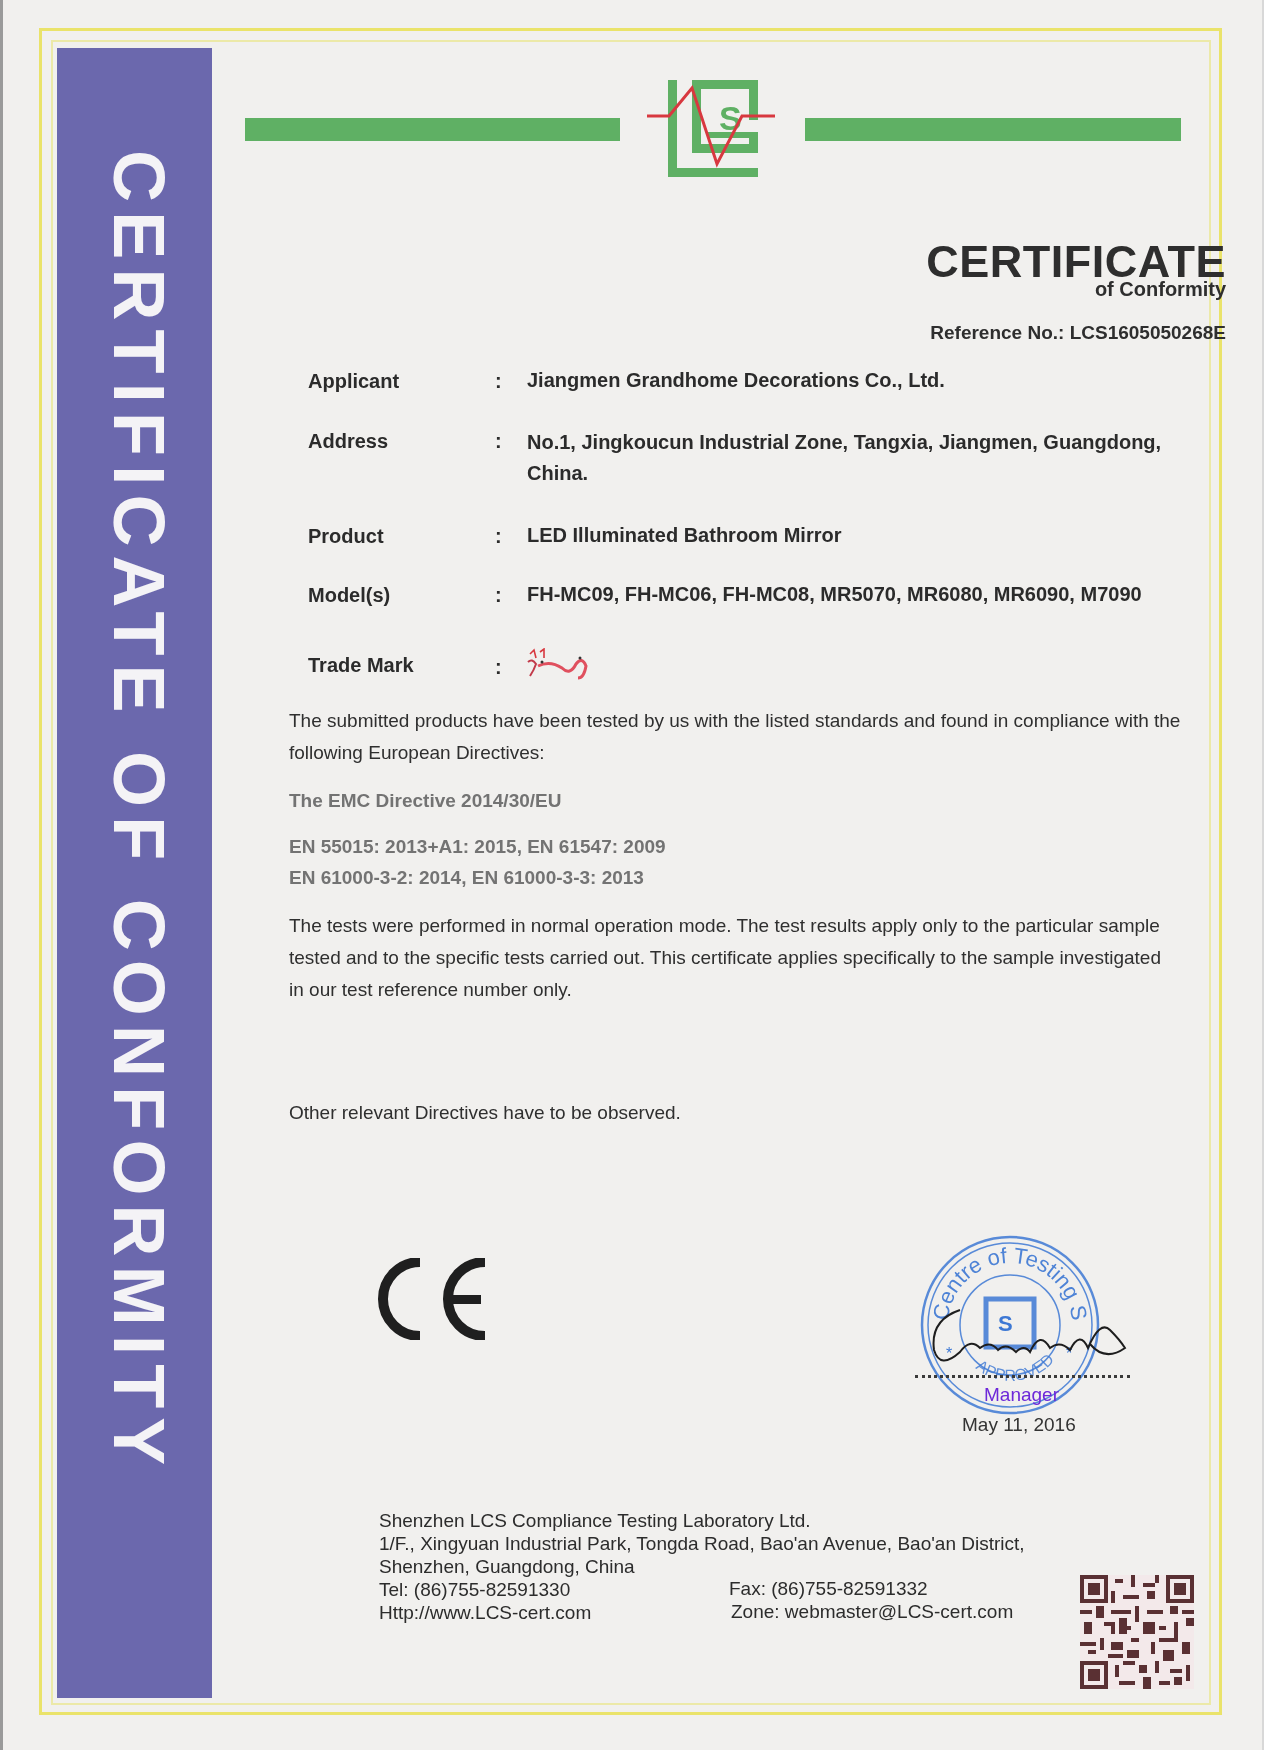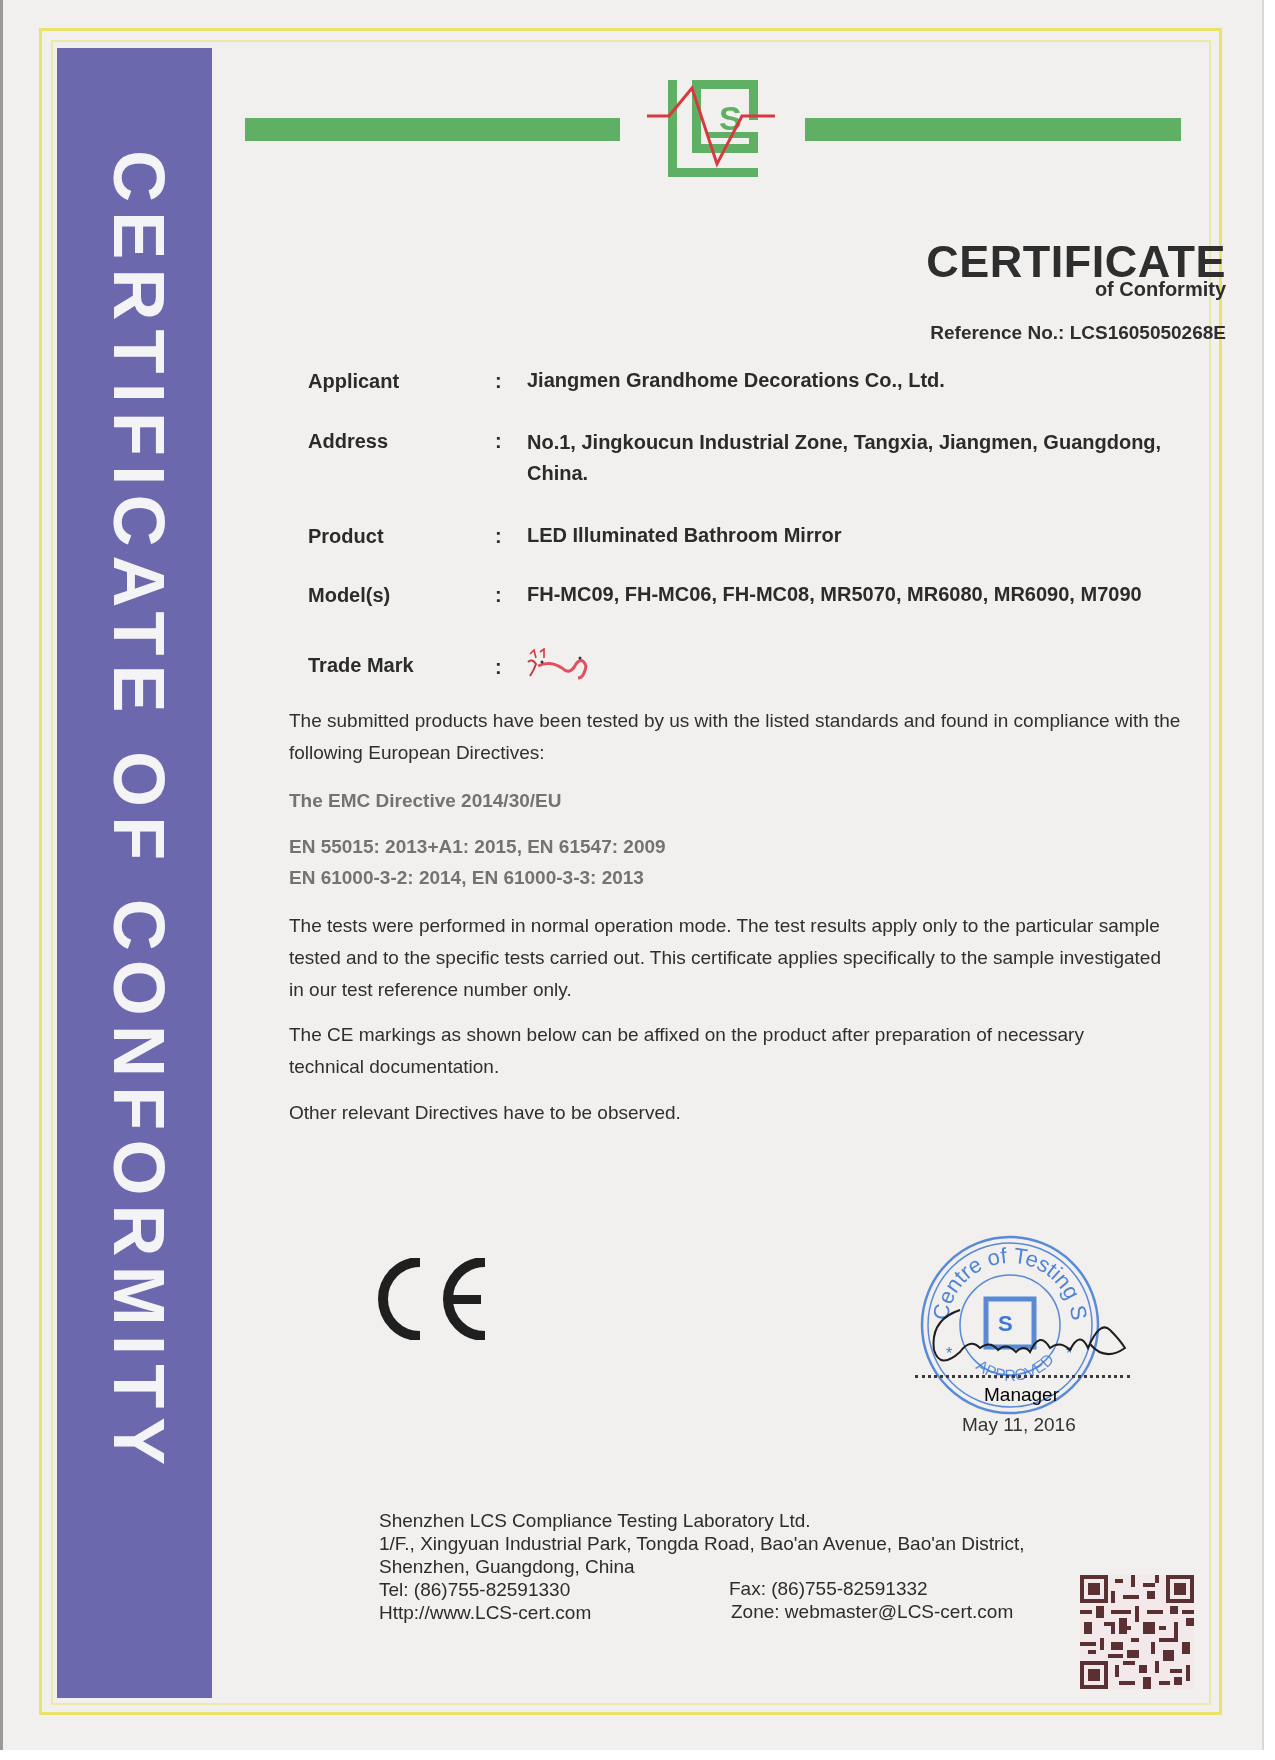--- a/index.html
+++ b/index.html
@@ -67,21 +67,21 @@
     }
     .para-bold { font-weight: bold; color: #737373; }
 
     .ce-mark { position: absolute; left: 376px; top: 1258px; width: 114px; height: 82px; }
     .stamp { position: absolute; left: 918px; top: 1233px; width: 185px; height: 185px; }
     .signature { position: absolute; left: 920px; top: 1300px; width: 210px; height: 75px; }
     .sig-line {
       position: absolute; left: 915px; top: 1375px; width: 215px; height: 0;
       border-top: 3px dotted #3a3a3a;
     }
-    .sig-title { position: absolute; left: 984px; top: 1384px; font-size: 19px; color: #000000; }
+    .sig-title { position: absolute; left: 984px; top: 1384px; font-size: 19px; color: #6d28d9; }
     .sig-date { position: absolute; left: 962px; top: 1414px; font-size: 19px; color: #333; }
 
     .footer { position: absolute; left: 379px; top: 1509px; font-size: 19px; color: #2c2c2c; line-height: 23px; }
     .footer-col2 { position: absolute; left: 729px; font-size: 19px; color: #2c2c2c; }
     .qr { position: absolute; left: 1080px; top: 1575px; width: 114px; height: 114px; }
     .trademark { position: absolute; left: 522px; top: 648px; width: 72px; height: 36px; }
     .tm-colon { top: 656px; }
   </style>
 </head>
 <body>
@@ -137,21 +137,20 @@
     <path d="M16 18 Q28 12 40 20 Q48 28 54 16 Q60 8 64 18 Q62 30 56 30" stroke="#e0505e" stroke-width="3" fill="none"></path>
     <circle cx="20" cy="14" r="1.5" fill="#333"></circle>
     <circle cx="58" cy="10" r="1.5" fill="#333"></circle>
   </svg>
 
   <div class="para" style="top:705px">The submitted products have been tested by us with the listed standards and found in compliance with the following European Directives:</div>
   <div class="para para-bold" style="top:785px">The EMC Directive 2014/30/EU</div>
   <div class="para para-bold" style="top:831px">EN 55015: 2013+A1: 2015, EN 61547: 2009</div>
   <div class="para para-bold" style="top:862px">EN 61000-3-2: 2014, EN 61000-3-3: 2013</div>
   <div class="para" style="top:910px; width:880px">The tests were performed in normal operation mode. The test results apply only to the particular sample tested and to the specific tests carried out. This certificate applies specifically to the sample investigated in our test reference number only.</div>
-  <div class="para" style="top:1019px; width:860px">The CE markings as shown below can be affixed on the product after preparation of necessary technical documentation.</div>
   <div class="para" style="top:1097px">Other relevant Directives have to be observed.</div>
 
   <svg class="ce-mark" viewBox="0 0 114 82">
     <path d="M44 4 A37 37 0 1 0 44 78" stroke="#1f1f1f" stroke-width="10" fill="none"></path>
     <path d="M109 4 A37 37 0 1 0 109 78" stroke="#1f1f1f" stroke-width="10" fill="none"></path>
     <rect x="75" y="37" width="30" height="9" fill="#1f1f1f"></rect>
   </svg>
 
   <svg class="stamp" viewBox="0 0 185 185">
     <defs>

